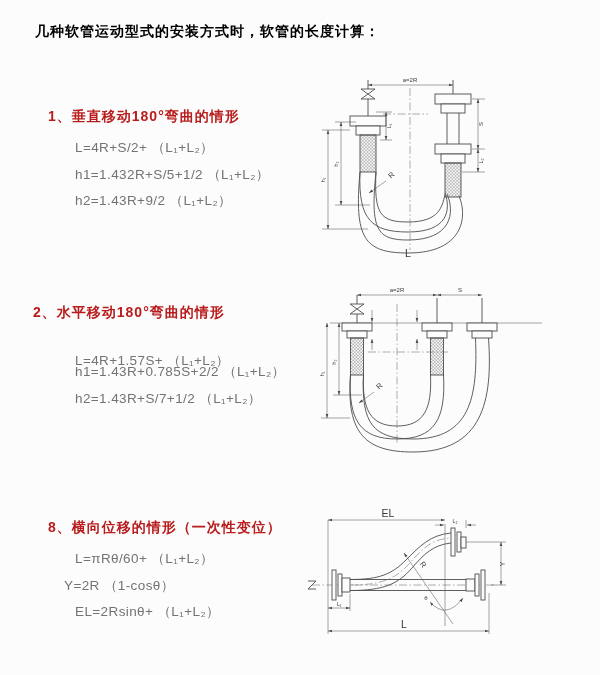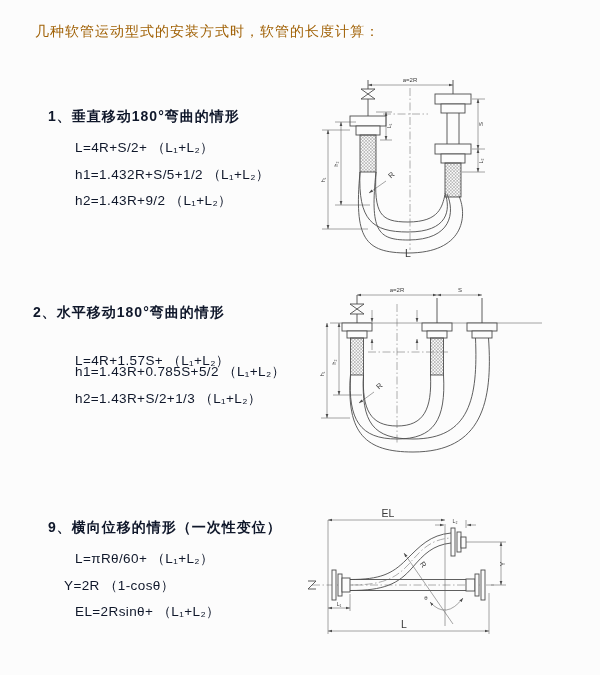--- a/index.html
+++ b/index.html
@@ -3,23 +3,23 @@
 <meta charset="utf-8">
 <style>
   html,body{margin:0;padding:0;}
   body{
     width:600px;height:675px;position:relative;overflow:hidden;
     background:#fcfcfc;
     font-family:"Liberation Sans","DejaVu Sans",sans-serif;
     color:#2e2e2e;
   }
   .abs{position:absolute;white-space:nowrap;}
-  .title{font-size:14px;font-weight:400;letter-spacing:1px;color:#a16207;}
-  .heading{font-size:14px;font-weight:700;letter-spacing:1px;color:#0f172a;}
-  .formula{font-size:13.5px;font-weight:400;letter-spacing:0.4px;color:#0f172a;}
+  .title{font-size:14px;font-weight:700;letter-spacing:1px;color:#000000;}
+  .heading{font-size:14px;font-weight:700;letter-spacing:1px;color:#b91c1c;}
+  .formula{font-size:13.5px;font-weight:400;letter-spacing:0.4px;color:#737373;}
   svg{position:absolute;overflow:visible;}
   svg text{fill:#3a3a3a;font-family:"Liberation Sans","DejaVu Sans",sans-serif;}
   .ln{stroke:#4d4d4d;stroke-width:0.9;fill:none;}
   .fl{stroke:#4d4d4d;stroke-width:0.9;fill:#fcfcfc;}
   .dim{stroke:#5a5a5a;stroke-width:0.55;fill:none;}
   .cl{stroke:#6b6b6b;stroke-width:0.55;fill:none;stroke-dasharray:8 2.5 1.5 2.5;}
   .dimtext{font-size:6px;}
   .dimtext-sm{font-size:5.3px;}
   .biglabel{font-size:10.5px;}
   .rlabel{font-size:7.5px;}
@@ -29,24 +29,24 @@
 
 <div class="abs title" style="left:35px;top:23px">几种软管运动型式的安装方式时，软管的长度计算：</div>
 
 <div class="abs heading" style="left:48px;top:108px">1、垂直移动180°弯曲的情形</div>
 <div class="abs formula" style="left:75px;top:139px">L=4R+S/2+ （L₁+L₂）</div>
 <div class="abs formula" style="left:75px;top:166px">h1=1.432R+S/5+1/2 （L₁+L₂）</div>
 <div class="abs formula" style="left:75px;top:192px">h2=1.43R+9/2 （L₁+L₂）</div>
 
 <div class="abs heading" style="left:33px;top:304px">2、水平移动180°弯曲的情形</div>
 <div class="abs formula" style="left:75px;top:352px">L=4R+1.57S+ （L₁+L₂）</div>
-<div class="abs formula" style="left:75px;top:363px">h1=1.43R+0.785S+5/2 （L₁+L₂）</div>
-<div class="abs formula" style="left:75px;top:390px">h2=1.43R+S/2+1/3 （L₁+L₂）</div>
-
-<div class="abs heading" style="left:48px;top:519px">9、横向位移的情形（一次性变位）</div>
+<div class="abs formula" style="left:75px;top:363px">h1=1.43R+0.785S+2/2 （L₁+L₂）</div>
+<div class="abs formula" style="left:75px;top:390px">h2=1.43R+S/7+1/2 （L₁+L₂）</div>
+
+<div class="abs heading" style="left:48px;top:519px">8、横向位移的情形（一次性变位）</div>
 <div class="abs formula" style="left:75px;top:550px">L=πRθ/60+ （L₁+L₂）</div>
 <div class="abs formula" style="left:64px;top:577px">Y=2R （1-cosθ）</div>
 <div class="abs formula" style="left:75px;top:603px">EL=2Rsinθ+ （L₁+L₂）</div>
 
 <svg style="left:310px;top:72px" width="290" height="192" viewBox="0 0 290 192">
   <defs>
     <marker id="ar1" viewBox="0 0 10 10" refX="9.5" refY="5" markerWidth="8" markerHeight="8" orient="auto-start-reverse">
       <path d="M0,1.8 L9.8,5 L0,8.2 Z" fill="#4d4d4d"></path>
     </marker>
     <pattern id="pt1" width="3.2" height="3.2" patternUnits="userSpaceOnUse">

